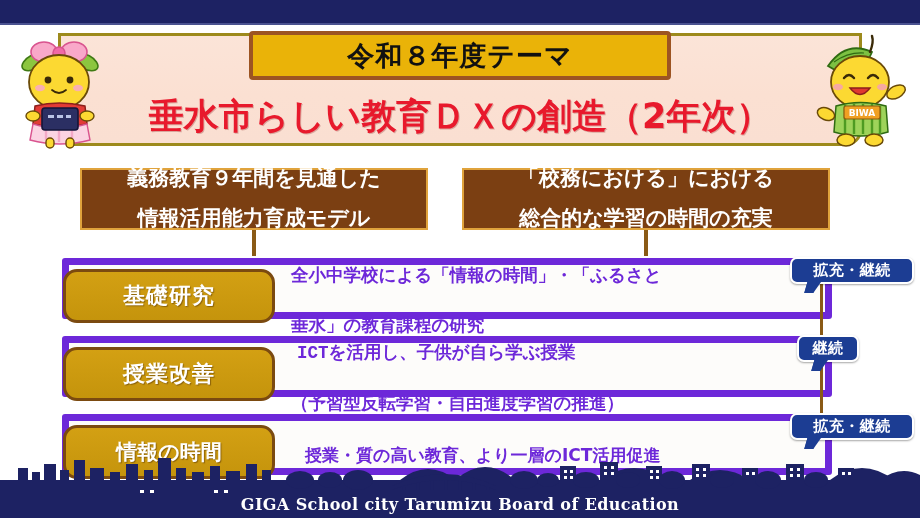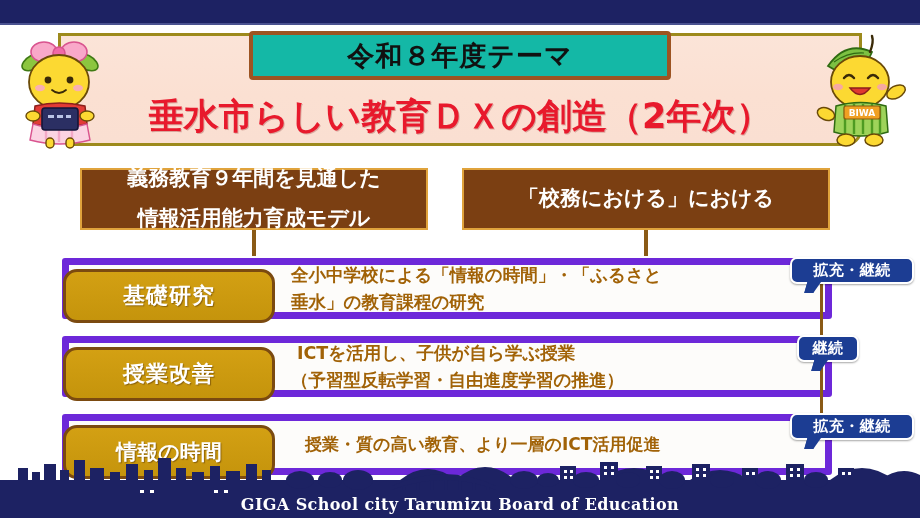--- a/index.html
+++ b/index.html
@@ -29,21 +29,21 @@
     border-radius:0 0 16px 16px;
   }
   .banner-white-top {
     position:absolute; left:55px; top:25px; width:810px; height:12px;
     background:#ffffff;
   }
 
   
   .theme-chip {
     position:absolute; left:249px; top:31px; width:422px; height:49px;
-    background:#14b8a6;
+    background:#eab308;
     border:4px solid #9c5422;
     border-radius:4px;
     display:flex; align-items:center; justify-content:center;
   }
   .theme-chip span {
     font-size:27px; font-weight:bold; color:#111111;
     letter-spacing:1px; line-height:1;
   }
 
   
@@ -103,26 +103,26 @@
     text-shadow:1px 1px 1px rgba(90,55,5,.55);
   }
   .row-label.narrow span { font-size:21px; letter-spacing:0px; }
 
   .row-body {
     position:absolute; left:222px; right:10px; top:0; height:100%;
     display:flex; flex-direction:column;
     align-items:flex-start; justify-content:center;
   }
   .row-body .ln {
-    font-size:17.5px; font-weight:bold; color:#a16207;
-    line-height:1.5; white-space:nowrap;
+    font-size:17.5px; font-weight:bold; color:#6d28d9;
+    line-height:1.5; white-space:nowrap;margin-top:23px;
   }
   .row.r3 .row-body { justify-content:center; }
   .row.r3 .row-body .ln { font-size:17px; padding-left:14px; }
-  .row.r2 .row-body .ln:first-child { padding-left:6px; }
+  .row.r2 .row-body .ln:first-child { padding-left:6px;font-family:Liberation Mono, monospace; }
 
   
   .badge {
     position:absolute; height:27px;
     background:#1c3d93;
     border:2px solid #ffffff;
     border-radius:7px;
     display:flex; align-items:center; justify-content:center;
     box-shadow:0 1px 2px rgba(0,0,0,.35);
     z-index:6;
@@ -251,20 +251,21 @@
       <ellipse cx="66" cy="110" rx="9" ry="6" fill="#fcd932" stroke="#6a4a08" stroke-width="1.5"></ellipse>
     </svg>
   </div>
 
   <div class="pillar left">
     <div class="ln">義務教育９年間を見通した</div>
     <div class="ln">情報活用能力育成モデル</div>
   </div>
   <div class="pillar right">
     <div class="ln">「校務における」における</div>
+    <div class="ln">総合的な学習の時間の充実</div>
   </div>
 
   <div class="stub s1"></div>
   <div class="stub s2"></div>
 
   <div class="badge-line l1"></div>
   <div class="badge-line l2"></div>
 
   <div class="row r1">
     <div class="row-label">

